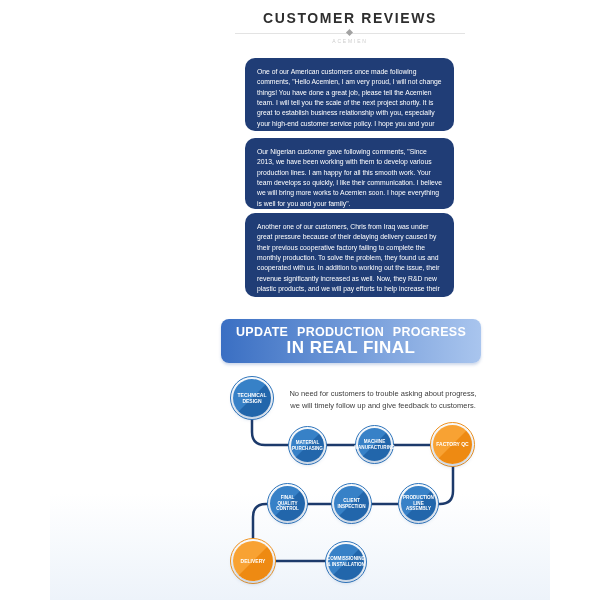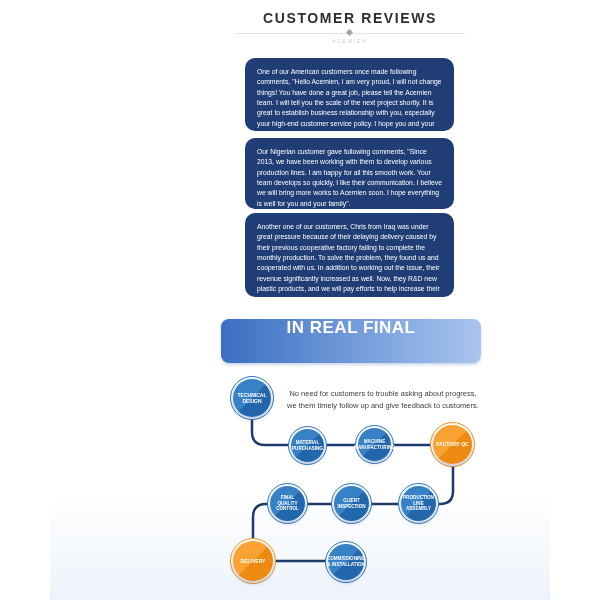--- a/index.html
+++ b/index.html
@@ -152,31 +152,32 @@
   <div class="page-title">CUSTOMER REVIEWS</div>
   <div class="divider"></div>
   <div class="divider-diamond"></div>
   <div class="page-subtitle">ACEMIEN</div>
 
   <div class="review-card review-1">One of our American customers once made following comments, "Hello Acemien, I am very proud, I will not change things! You have done a great job, please tell the Acemien team. I will tell you the scale of the next project shortly. It is great to establish business relationship with you, especially your high-end customer service policy. I hope you and your family are well."</div>
   <div class="review-card review-2">Our Nigerian customer gave following comments, "Since 2013, we have been working with them to develop various production lines. I am happy for all this smooth work. Your team develops so quickly, I like their communication. I believe we will bring more works to Acemien soon. I hope everything is well for you and your family".</div>
   <div class="review-card review-3">Another one of our customers, Chris from Iraq was under great pressure because of their delaying delivery caused by their previous cooperative factory failing to complete the monthly production. To solve the problem, they found us and cooperated with us. In addition to working out the issue, their revenue significantly increased as well. Now, they R&amp;D new plastic products, and we will pay efforts to help increase their</div>
 
   <div class="banner">
+    <div class="banner-line1">UPDATE  PRODUCTION  PROGRESS</div>
     <div class="banner-line2">IN REAL FINAL</div>
   </div>
 
   <div class="flow-section"></div>
 
   <svg class="flow-lines" width="600" height="600" viewBox="0 0 600 600">
     <path d="M202 418 V432 Q202 445 215 445 H403 V491 Q403 504 390 504 H216 Q203 504 203 517 V561 H296" fill="none" stroke="#1c3a6b" stroke-width="2.5" stroke-linejoin="round"></path>
   </svg>
 
   <div class="flow-desc">No need for customers to trouble asking about progress,
-we them timely follow up and give feedback to customers.</div>
+we will timely follow up and give feedback to customers.</div>
 
   <div class="node blue size-l n1">
     <div class="node-inner">TECHNICAL
 DESIGN</div>
   </div>
   <div class="node blue size-m n2">
     <div class="node-inner">MATERIAL
 PURCHASING</div>
   </div>
   <div class="node blue size-m n3">

